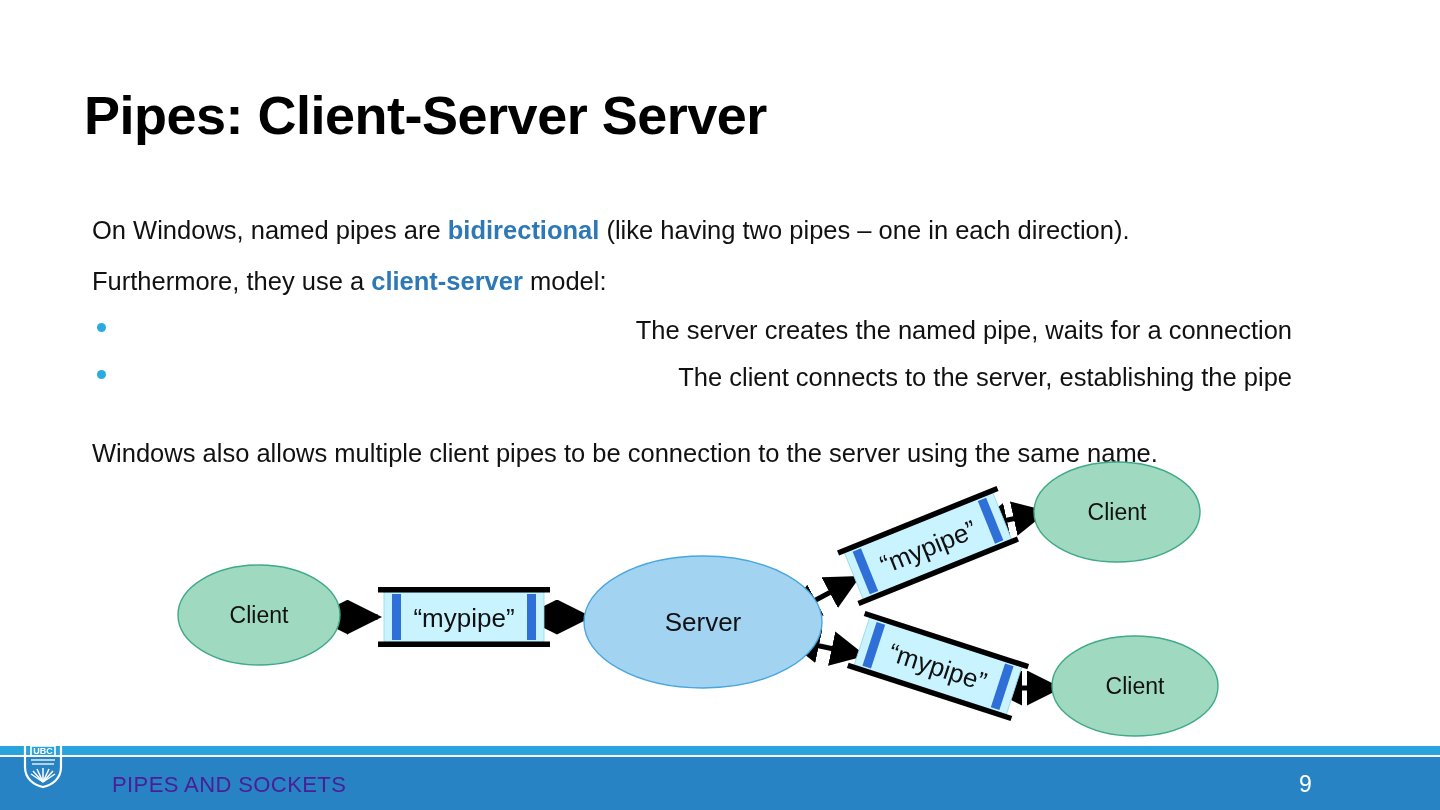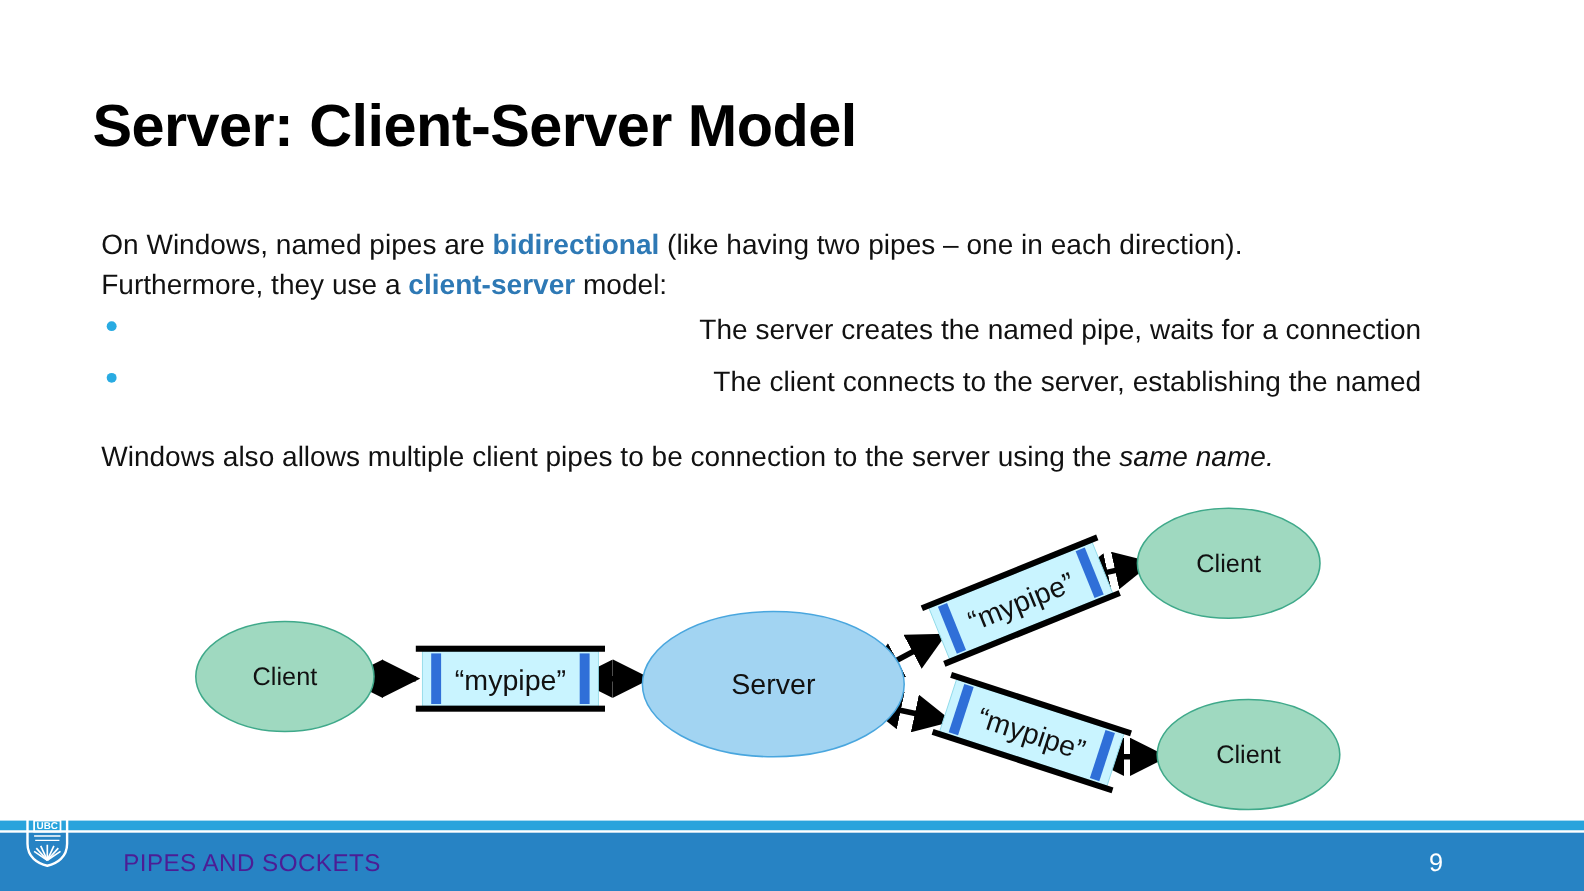--- a/index.html
+++ b/index.html
@@ -30,21 +30,21 @@
 
   
   .body-block {
     position: absolute;
     left: 92px;
     top: 205px;
     width: 1200px;
   }
   .para {
     font-size: 25.5px;
-    line-height: 36px;
+    line-height: 51px;
     color: #111111;
   }
   .para.p1 { width: 1190px; }
   .accent {
     color: #2E79B5;
     font-weight: bold;
   }
   .bullets {
     margin-top: 9px;
   }
@@ -66,21 +66,21 @@
     top: -7px;
   }
   .bullet-text {
     font-size: 25.5px;
     color: #111111;
   }
   .para.p2 {
     margin-top: 18px;
     width: 1215px;
   }
-  .italic { font-style: italic; }
+  .italic { }
 
   
   .diagram {
     position: absolute;
     left: 0;
     top: 450px;
     width: 1440px;
     height: 290px;
   }
   .diagram svg { display: block; }
@@ -129,36 +129,36 @@
     position: absolute;
     left: 1299px;
     top: 771px;
     font-size: 23px;
     color: #ffffff;
   }
 </style>
 </head>
 <body>
 
-<div class="slide-title">Server: Client-Server Model</div>
+<div class="slide-title">Pipes: Client-Server Server</div>
 
 <div class="body-block">
 
   <div class="para p1">
     <span>On Windows, named pipes are </span><span class="accent">bidirectional</span><span> (like having two pipes – one in each direction).  Furthermore, they use a </span><span class="accent">client-server</span><span> model:</span>
   </div>
 
   <div class="bullets">
     <div class="bullet-row">
       <span class="bullet-dot"></span>
       <span class="bullet-text">The server creates the named pipe, waits for a connection</span>
     </div>
     <div class="bullet-row">
       <span class="bullet-dot"></span>
-      <span class="bullet-text">The client connects to the server, establishing the named</span>
+      <span class="bullet-text">The client connects to the server, establishing the pipe</span>
     </div>
   </div>
 
   <div class="para p2">
     <span>Windows also allows multiple client pipes to be connection to the server using the </span><span class="italic">same name.</span>
   </div>
 
 </div>
 
 <div class="diagram">

